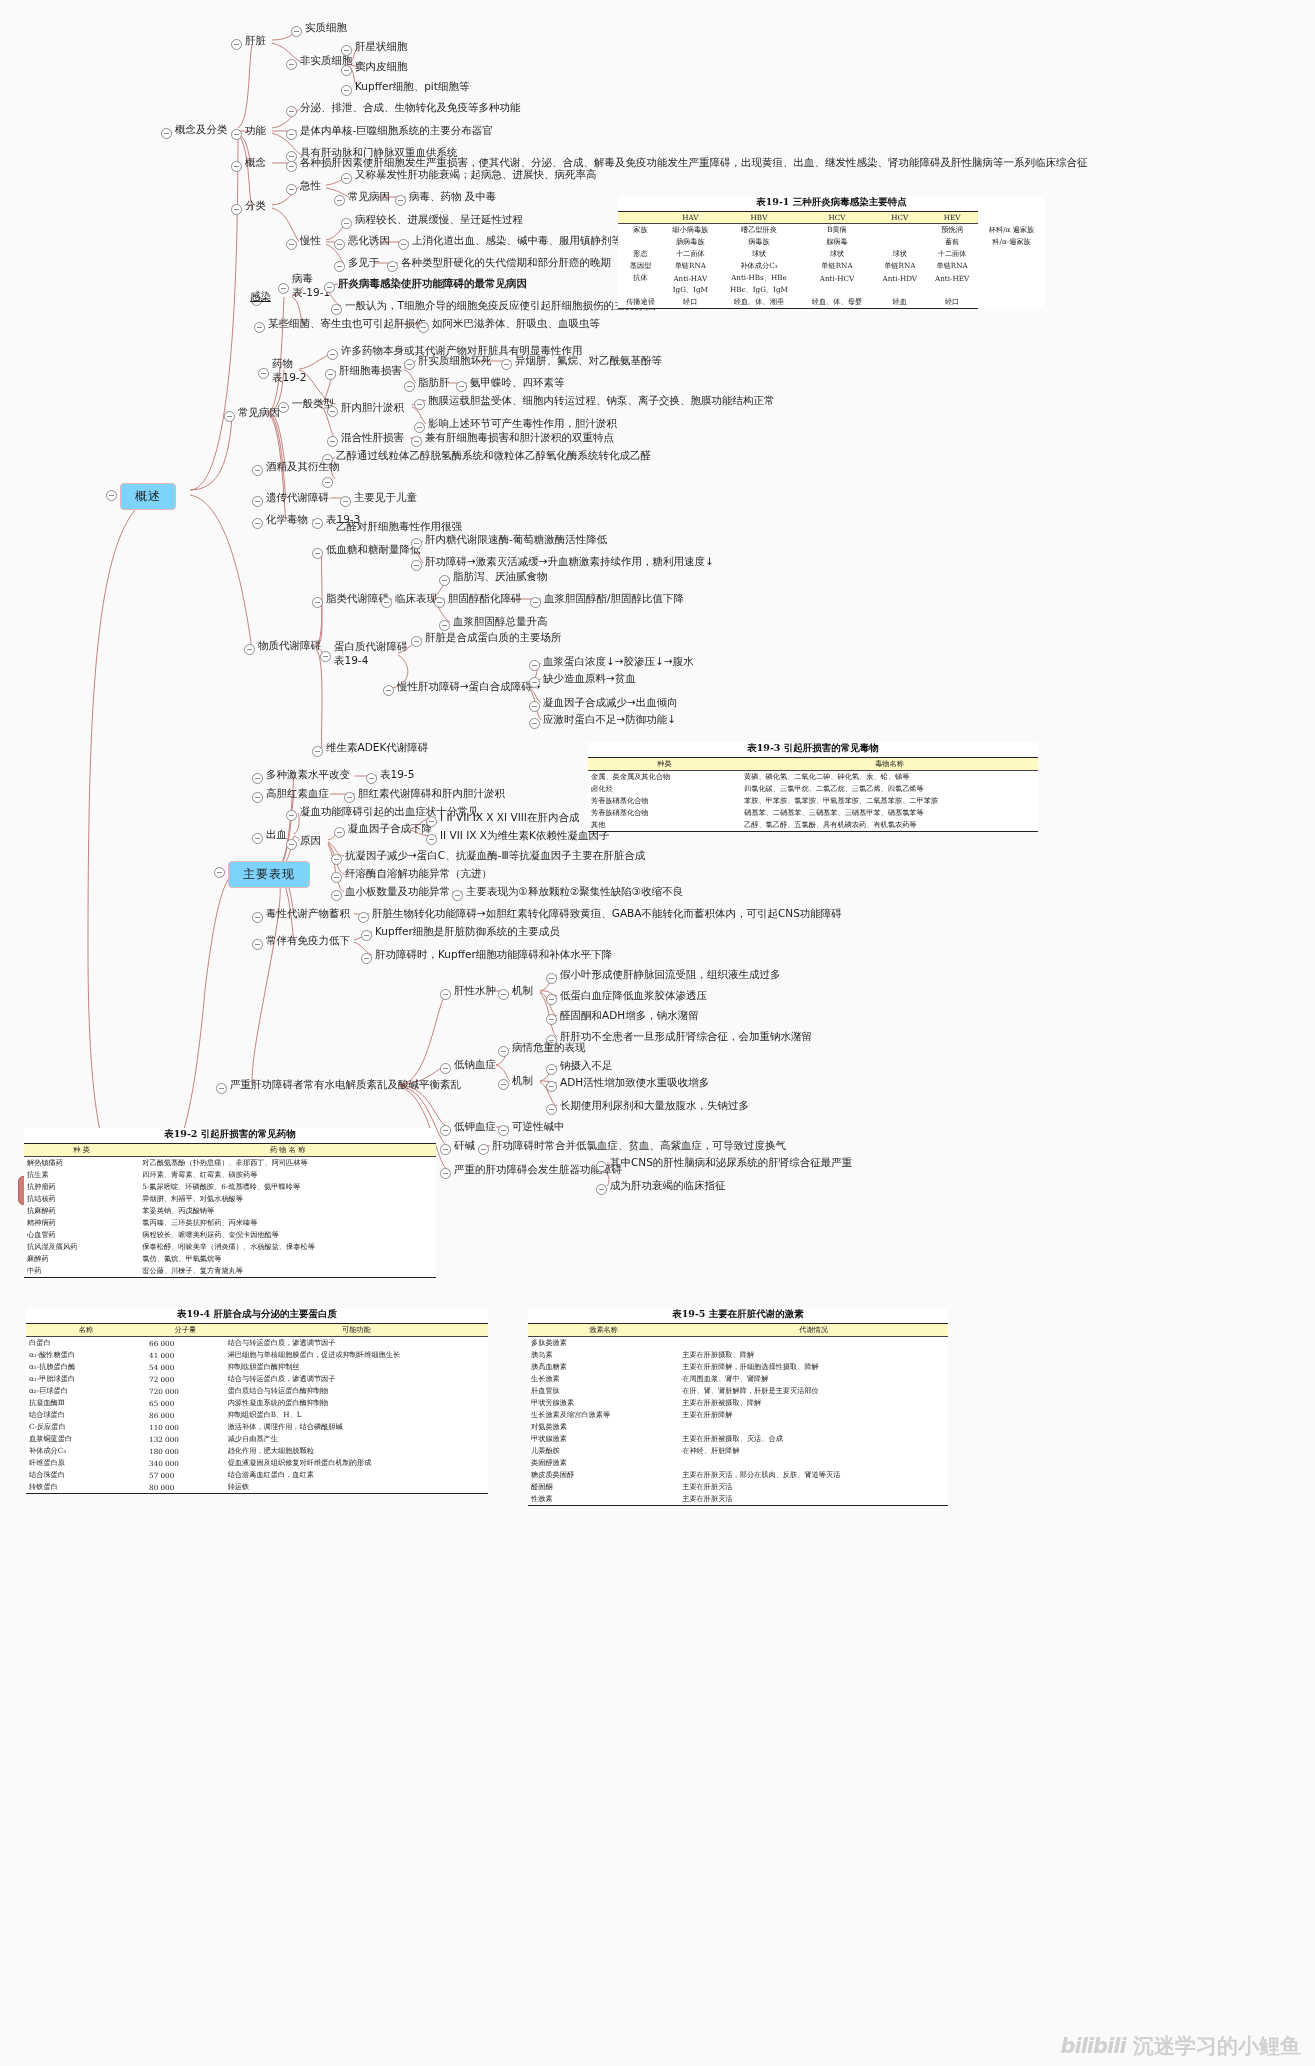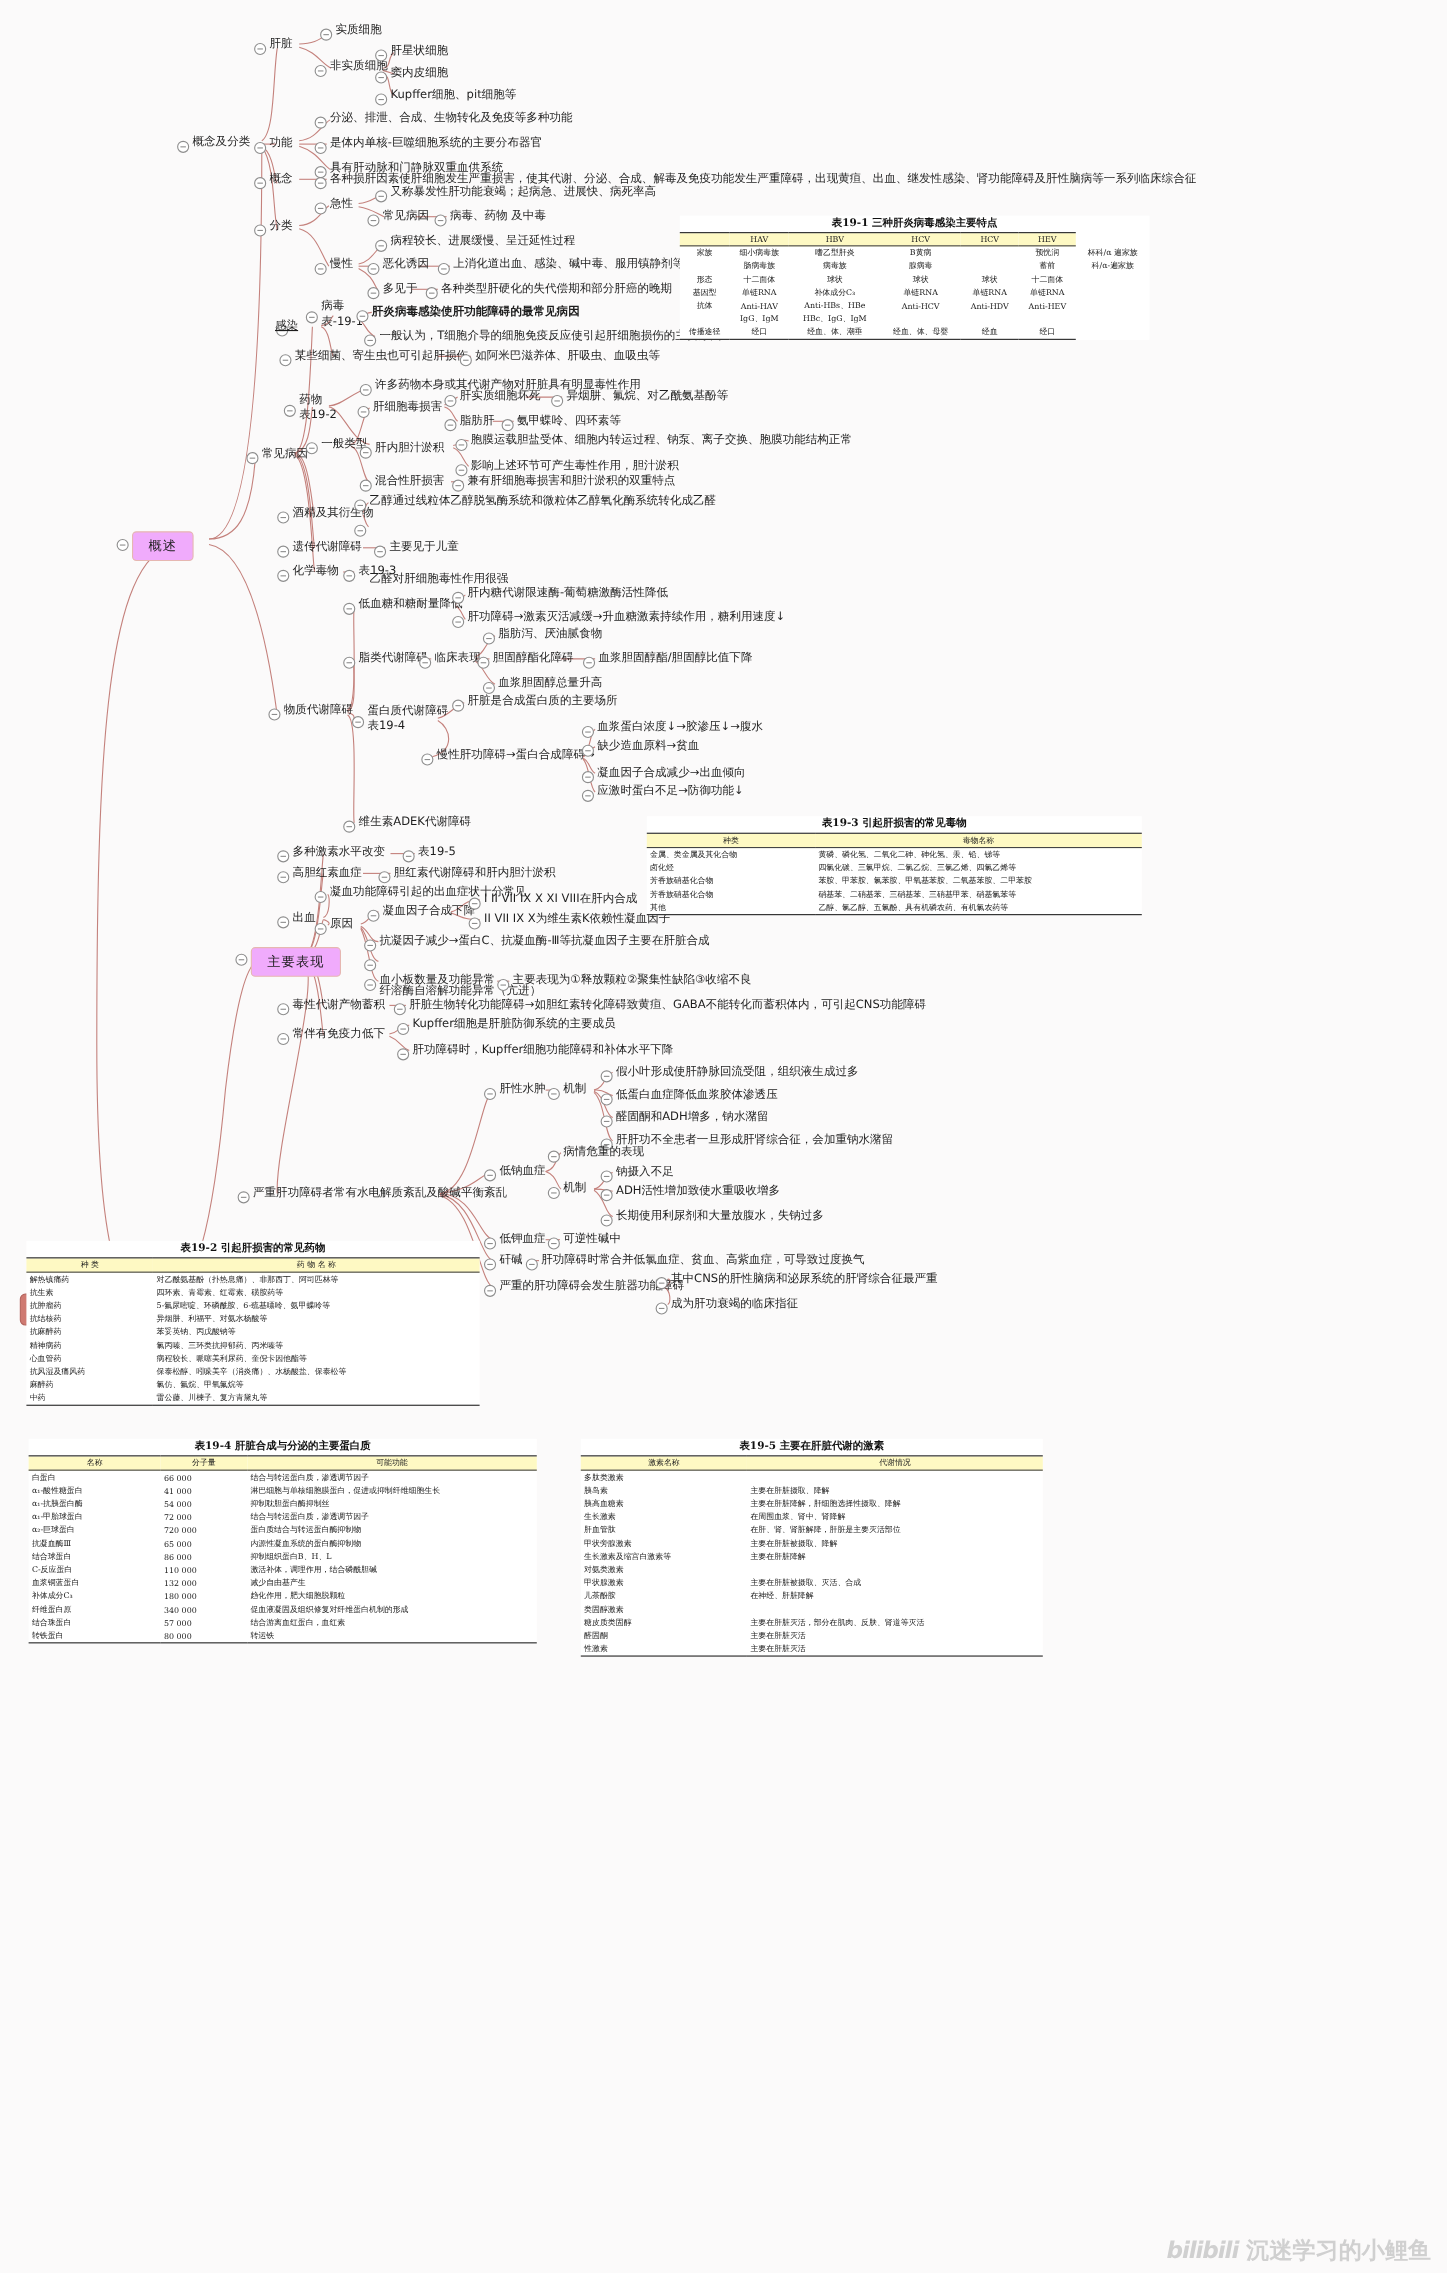--- a/index.html
+++ b/index.html
@@ -4,21 +4,21 @@
 <style>
   html,body{margin:0;padding:0;background:#fbfafa;}
   body{width:1315px;height:2066px;position:relative;font-family:"DejaVu Sans","Liberation Sans",sans-serif;
        -webkit-font-smoothing:antialiased;}
   #map{position:absolute;left:0;top:0;width:1315px;height:2066px;}
   svg.edges{position:absolute;left:0;top:0;width:1315px;height:2066px;pointer-events:none;}
   .node{position:absolute;white-space:nowrap;color:#1d1d1d;font-size:10.5px;line-height:1.25;}
   .node.b{font-weight:bold;}
   .root{position:absolute;background:#cf7a72;border:1px solid #b4655e;border-radius:5px;
         color:#fff;font-size:12.5px;font-weight:bold;padding:5px 11px;letter-spacing:1px;}
-  .lvl1{position:absolute;background:#f0abfc;border:1px solid #e6b7b1;border-radius:4px;
+  .lvl1{position:absolute;background:#7dd3fc;border:1px solid #e6b7b1;border-radius:4px;
         color:#1d1d1d;font-size:12px;padding:4px 14px;letter-spacing:1px;}
   .toggle{position:absolute;width:11px;height:11px;border:1px solid #8d8d8d;border-radius:50%;
           background:#fff;box-sizing:border-box;}
   .toggle:after{content:"";position:absolute;left:2px;top:4px;width:5px;height:1px;background:#8d8d8d;}
   .two{line-height:1.35;}
 
   
   .tbl{position:absolute;background:#fff;}
   .tbl .cap{text-align:center;font-size:9.5px;font-weight:bold;color:#111;margin-bottom:2px;font-family:"DejaVu Serif","Liberation Serif",serif;}
   .tbl table{border-collapse:collapse;font-size:7.2px;color:#1b1b1b;
@@ -357,21 +357,21 @@
       <div class="node" style="left: 300px; top: 834px;">原因</div>
       <div class="toggle" style="left: 334px; top: 827px;"></div>
       <div class="node" style="left: 348px; top: 822px;">凝血因子合成下降</div>
       <div class="toggle" style="left: 426px; top: 816px;"></div>
       <div class="node" style="left: 440px; top: 811px;">I II VII IX X XI VIII在肝内合成</div>
       <div class="toggle" style="left: 426px; top: 834px;"></div>
       <div class="node" style="left: 440px; top: 829px;">II VII IX X为维生素K依赖性凝血因子</div>
       <div class="toggle" style="left: 331px; top: 854px;"></div>
       <div class="node" style="left: 345px; top: 849px;">抗凝因子减少→蛋白C、抗凝血酶-Ⅲ等抗凝血因子主要在肝脏合成</div>
       <div class="toggle" style="left: 331px; top: 872px;"></div>
-      <div class="node" style="left: 345px; top: 867px; margin-top: 28px;">纤溶酶自溶解功能异常（亢进）</div>
+      <div class="node" style="left: 345px; top: 867px;">纤溶酶自溶解功能异常（亢进）</div>
       <div class="toggle" style="left: 331px; top: 890px;"></div>
       <div class="node" style="left: 345px; top: 885px;">血小板数量及功能异常</div>
       <div class="toggle" style="left: 452px; top: 890px;"></div>
       <div class="node" style="left: 466px; top: 885px;">主要表现为①释放颗粒②聚集性缺陷③收缩不良</div>
       <div class="toggle" style="left: 252px; top: 912px;"></div>
       <div class="node" style="left: 266px; top: 907px;">毒性代谢产物蓄积</div>
       <div class="toggle" style="left: 358px; top: 912px;"></div>
       <div class="node" style="left: 372px; top: 907px;">肝脏生物转化功能障碍→如胆红素转化障碍致黄疸、GABA不能转化而蓄积体内，可引起CNS功能障碍</div>
       <div class="toggle" style="left: 252px; top: 939px;"></div>
       <div class="node" style="left: 266px; top: 934px;">常伴有免疫力低下</div>

